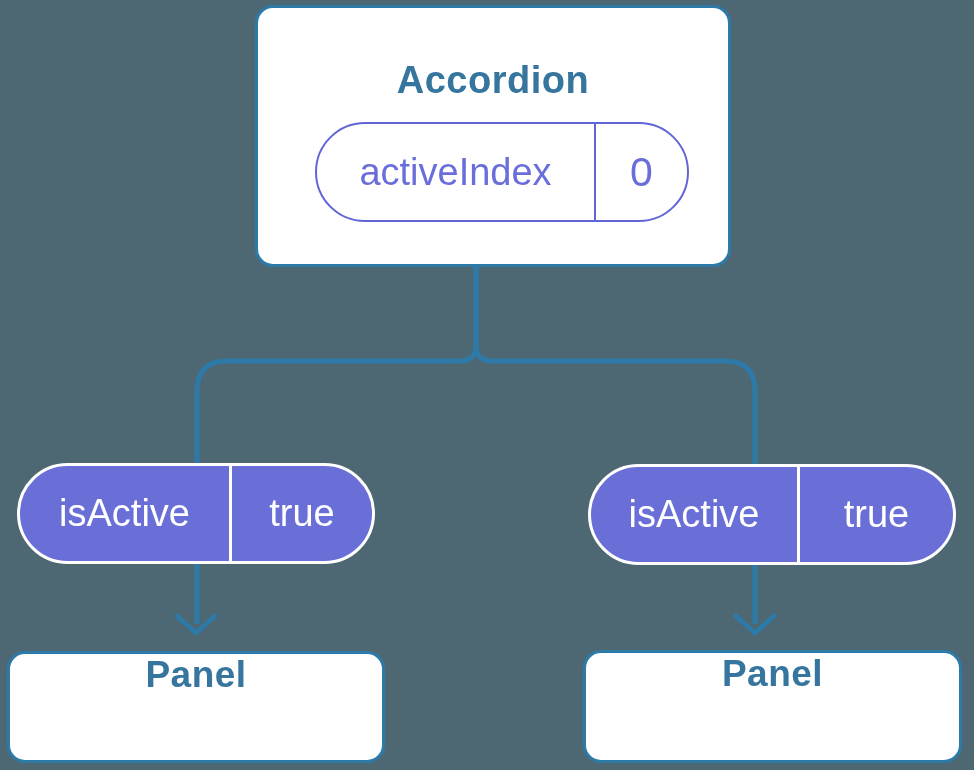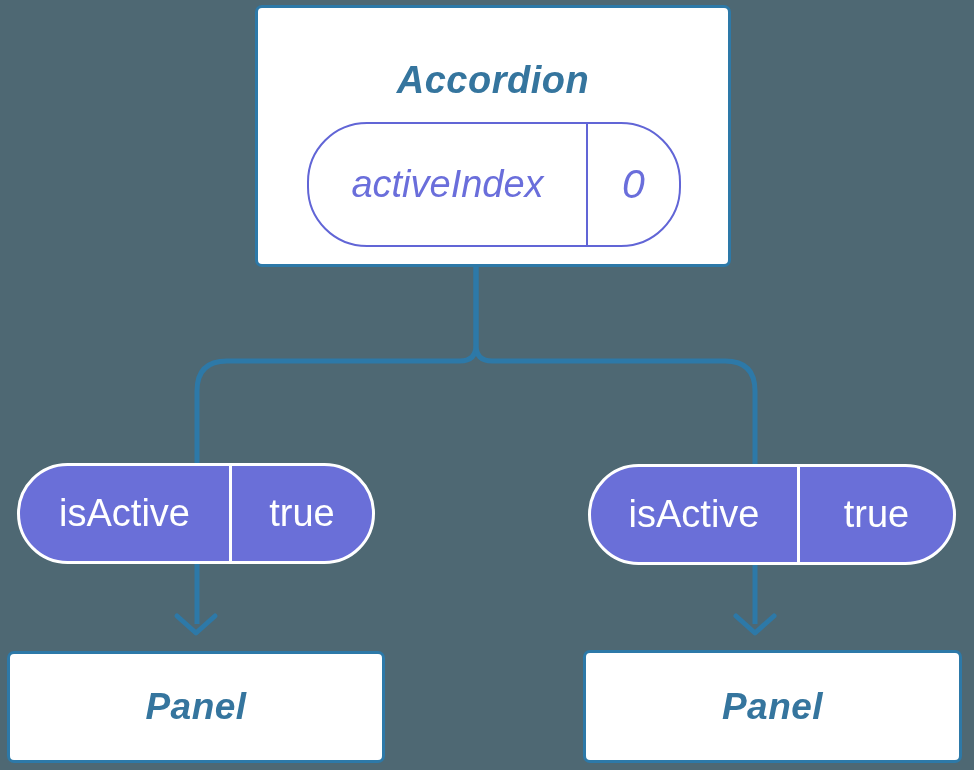--- a/index.html
+++ b/index.html
@@ -29,22 +29,21 @@
   }
   .connectors path.arrowhead {
     stroke-linejoin: round;
     stroke-linecap: round;
   }
   .node-card {
     position: absolute;
     box-sizing: border-box;
     background: var(--node-bg, #ffffff);
     border: 3px solid var(--line, #2d79a8);
-    border-radius: 7px;
-    font-style: italic;
+    border-radius: 18px;
   }
   .accordion-card {
     left: 255px;
     top: 5px;
     width: 476px;
     height: 262px;
   }
   .node-title {
     position: absolute;
     left: 0;
@@ -68,24 +67,24 @@
   .pill .cell {
     display: flex;
     align-items: center;
     justify-content: center;
     font-size: 38px;
   }
   .pill .cell.value { font-size: 41px; }
   .pill .divider { flex: 0 0 auto; }
   
   .state-pill {
-    left: 49px;
+    left: 57px;
     top: 114px;
     width: 374px;
-    height: 125px;
+    height: 100px;
     border: 2px solid var(--purple-line, #6165d6);
     background: var(--node-bg, #ffffff);
     color: var(--purple-text, #6a6edb);
   }
   .state-pill .cell.name { width: 277px; }
   .state-pill .cell.value { flex: 1; }
   .state-pill .divider { width: 2px; background: var(--purple-line, #6165d6); }
   
   .prop-pill {
     background: var(--purple-fill, #6a6fd8);
@@ -105,21 +104,20 @@
   .prop-pill-right {
     left: 588px;
     top: 464px;
     width: 368px;
     height: 101px;
   }
   .prop-pill-right .cell.name { width: 206px; }
   
   .panel-card {
     display: flex;
-    align-items: center;
     justify-content: center;
     font-size: 37px;
     font-weight: 600;
     color: var(--node-text, #35759e);
     letter-spacing: 0.5px;
   }
   .panel-card-left {
     left: 7px;
     top: 651px;
     width: 378px;

